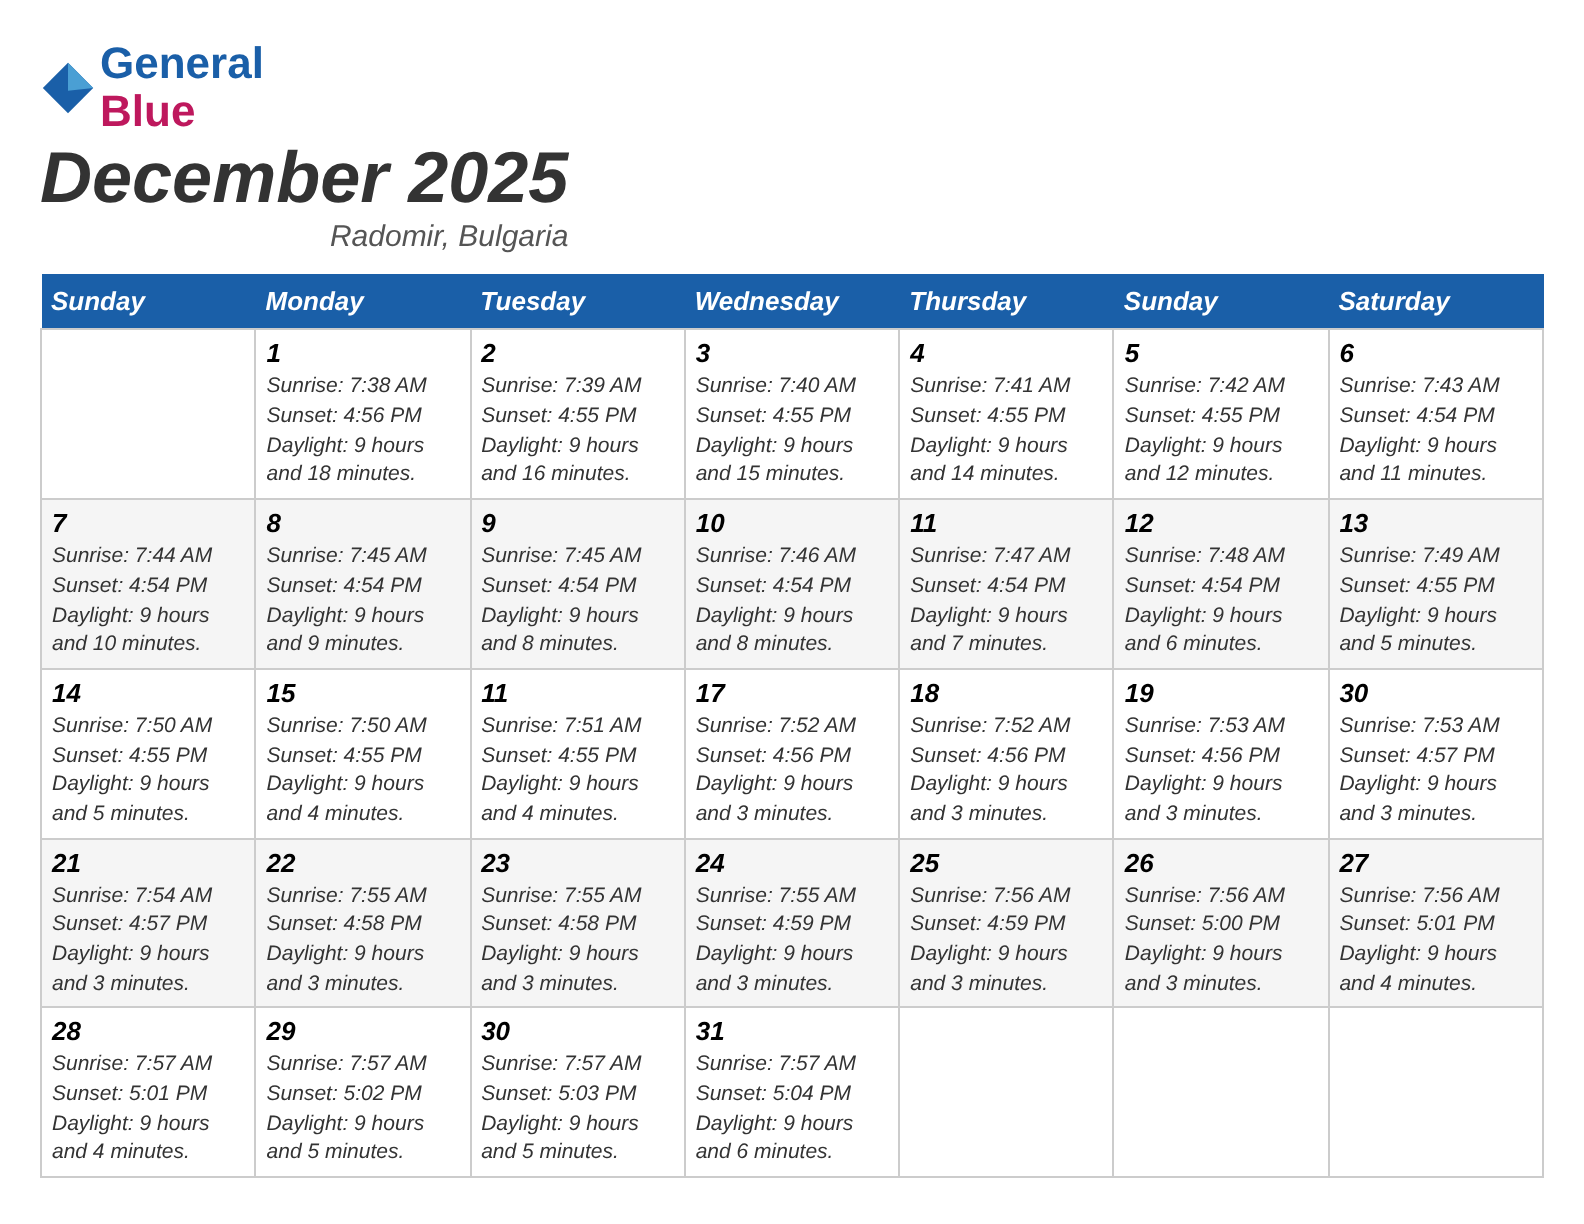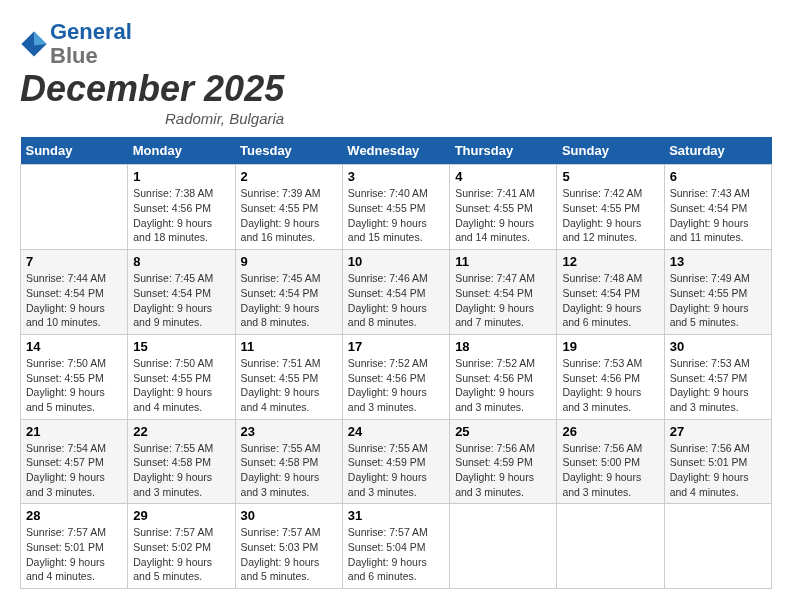--- a/index.html
+++ b/index.html
@@ -45,20 +45,21 @@
       color: #333;
     }
     .location {
       font-size: 15px;
       color: #555;
     }
     table {
       width: 100%;
       border-collapse: collapse;
       font-size: 11px;
+      font-style: italic;
     }
     th {
       background-color: #1a5fa8;
       color: #fff;
       text-align: left;
       padding: 6px 5px;
       font-size: 13px;
       font-weight: bold;
     }
     td {
@@ -90,21 +91,21 @@
 <body>
 
 <div class="header">
   <div class="logo">
     <svg class="logo-icon" viewBox="0 0 40 40" xmlns="http://www.w3.org/2000/svg">
       <polygon points="20,2 38,20 20,38 2,20" fill="#1a5fa8"></polygon>
       <polygon points="20,2 38,20 20,22" fill="#4a9fd4"></polygon>
     </svg>
     <div class="logo-text">
       <div><span>General</span></div>
-      <div><span style="color:#737373;">Blue</span></div>
+      <div><span style="color:#be185d;">Blue</span></div>
     </div>
   </div>
   <div class="title-section">
     <div class="month-title">December 2025</div>
     <div class="location">Radomir, Bulgaria</div>
   </div>
 </div>
 
 <table>
   <thead>

